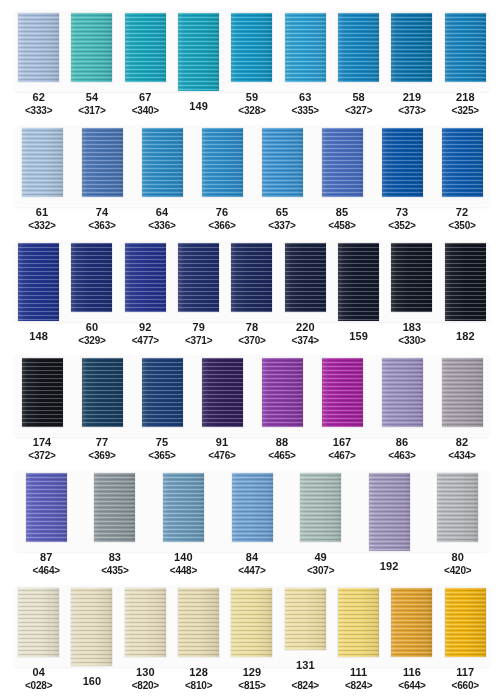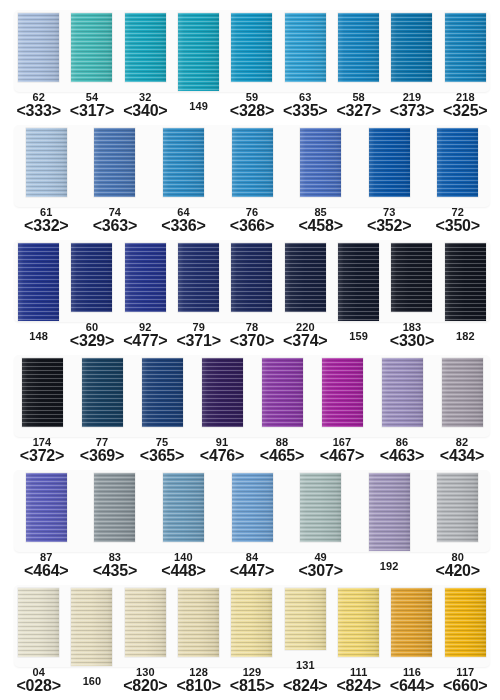--- a/index.html
+++ b/index.html
@@ -117,21 +117,21 @@
   .lbl-number {
     display: block;
     font-size: 11px;
     font-weight: bold;
     color: #1b1b1b;
     letter-spacing: 0.1px;
   }
 
   .lbl-code {
     display: block;
-    font-size: 16px;
+    font-size: 10px;
     font-weight: bold;
     color: #1b1b1b;
     letter-spacing: -0.2px;
   }
 
   .lbl-code.empty {
     visibility: hidden;
   }
 
   
@@ -156,21 +156,21 @@
         <div class="cell">
           <div class="swatch" style="background-color: rgb(69, 185, 183);"></div>
           <div class="labels">
             <span class="lbl-number">54</span>
             <span class="lbl-code">&lt;317&gt;</span>
           </div>
         </div>
         <div class="cell">
           <div class="swatch" style="background-color: rgb(25, 166, 189);"></div>
           <div class="labels">
-            <span class="lbl-number">32</span>
+            <span class="lbl-number">67</span>
             <span class="lbl-code">&lt;340&gt;</span>
           </div>
         </div>
         <div class="cell">
           <div class="swatch" style="background-color: rgb(24, 163, 188);"></div>
           <div class="labels">
             <span class="lbl-number">149</span>
             <span class="lbl-code empty"></span>
           </div>
         </div>
@@ -236,20 +236,27 @@
           </div>
         </div>
         <div class="cell">
           <div class="swatch" style="background-color: rgb(46, 142, 200);"></div>
           <div class="labels">
             <span class="lbl-number">76</span>
             <span class="lbl-code">&lt;366&gt;</span>
           </div>
         </div>
         <div class="cell">
+          <div class="swatch" style="background-color: rgb(61, 148, 207);"></div>
+          <div class="labels">
+            <span class="lbl-number">65</span>
+            <span class="lbl-code">&lt;337&gt;</span>
+          </div>
+        </div>
+        <div class="cell">
           <div class="swatch" style="background-color: rgb(74, 111, 192);"></div>
           <div class="labels">
             <span class="lbl-number">85</span>
             <span class="lbl-code">&lt;458&gt;</span>
           </div>
         </div>
         <div class="cell">
           <div class="swatch" style="background-color: rgb(11, 87, 168);"></div>
           <div class="labels">
             <span class="lbl-number">73</span>

